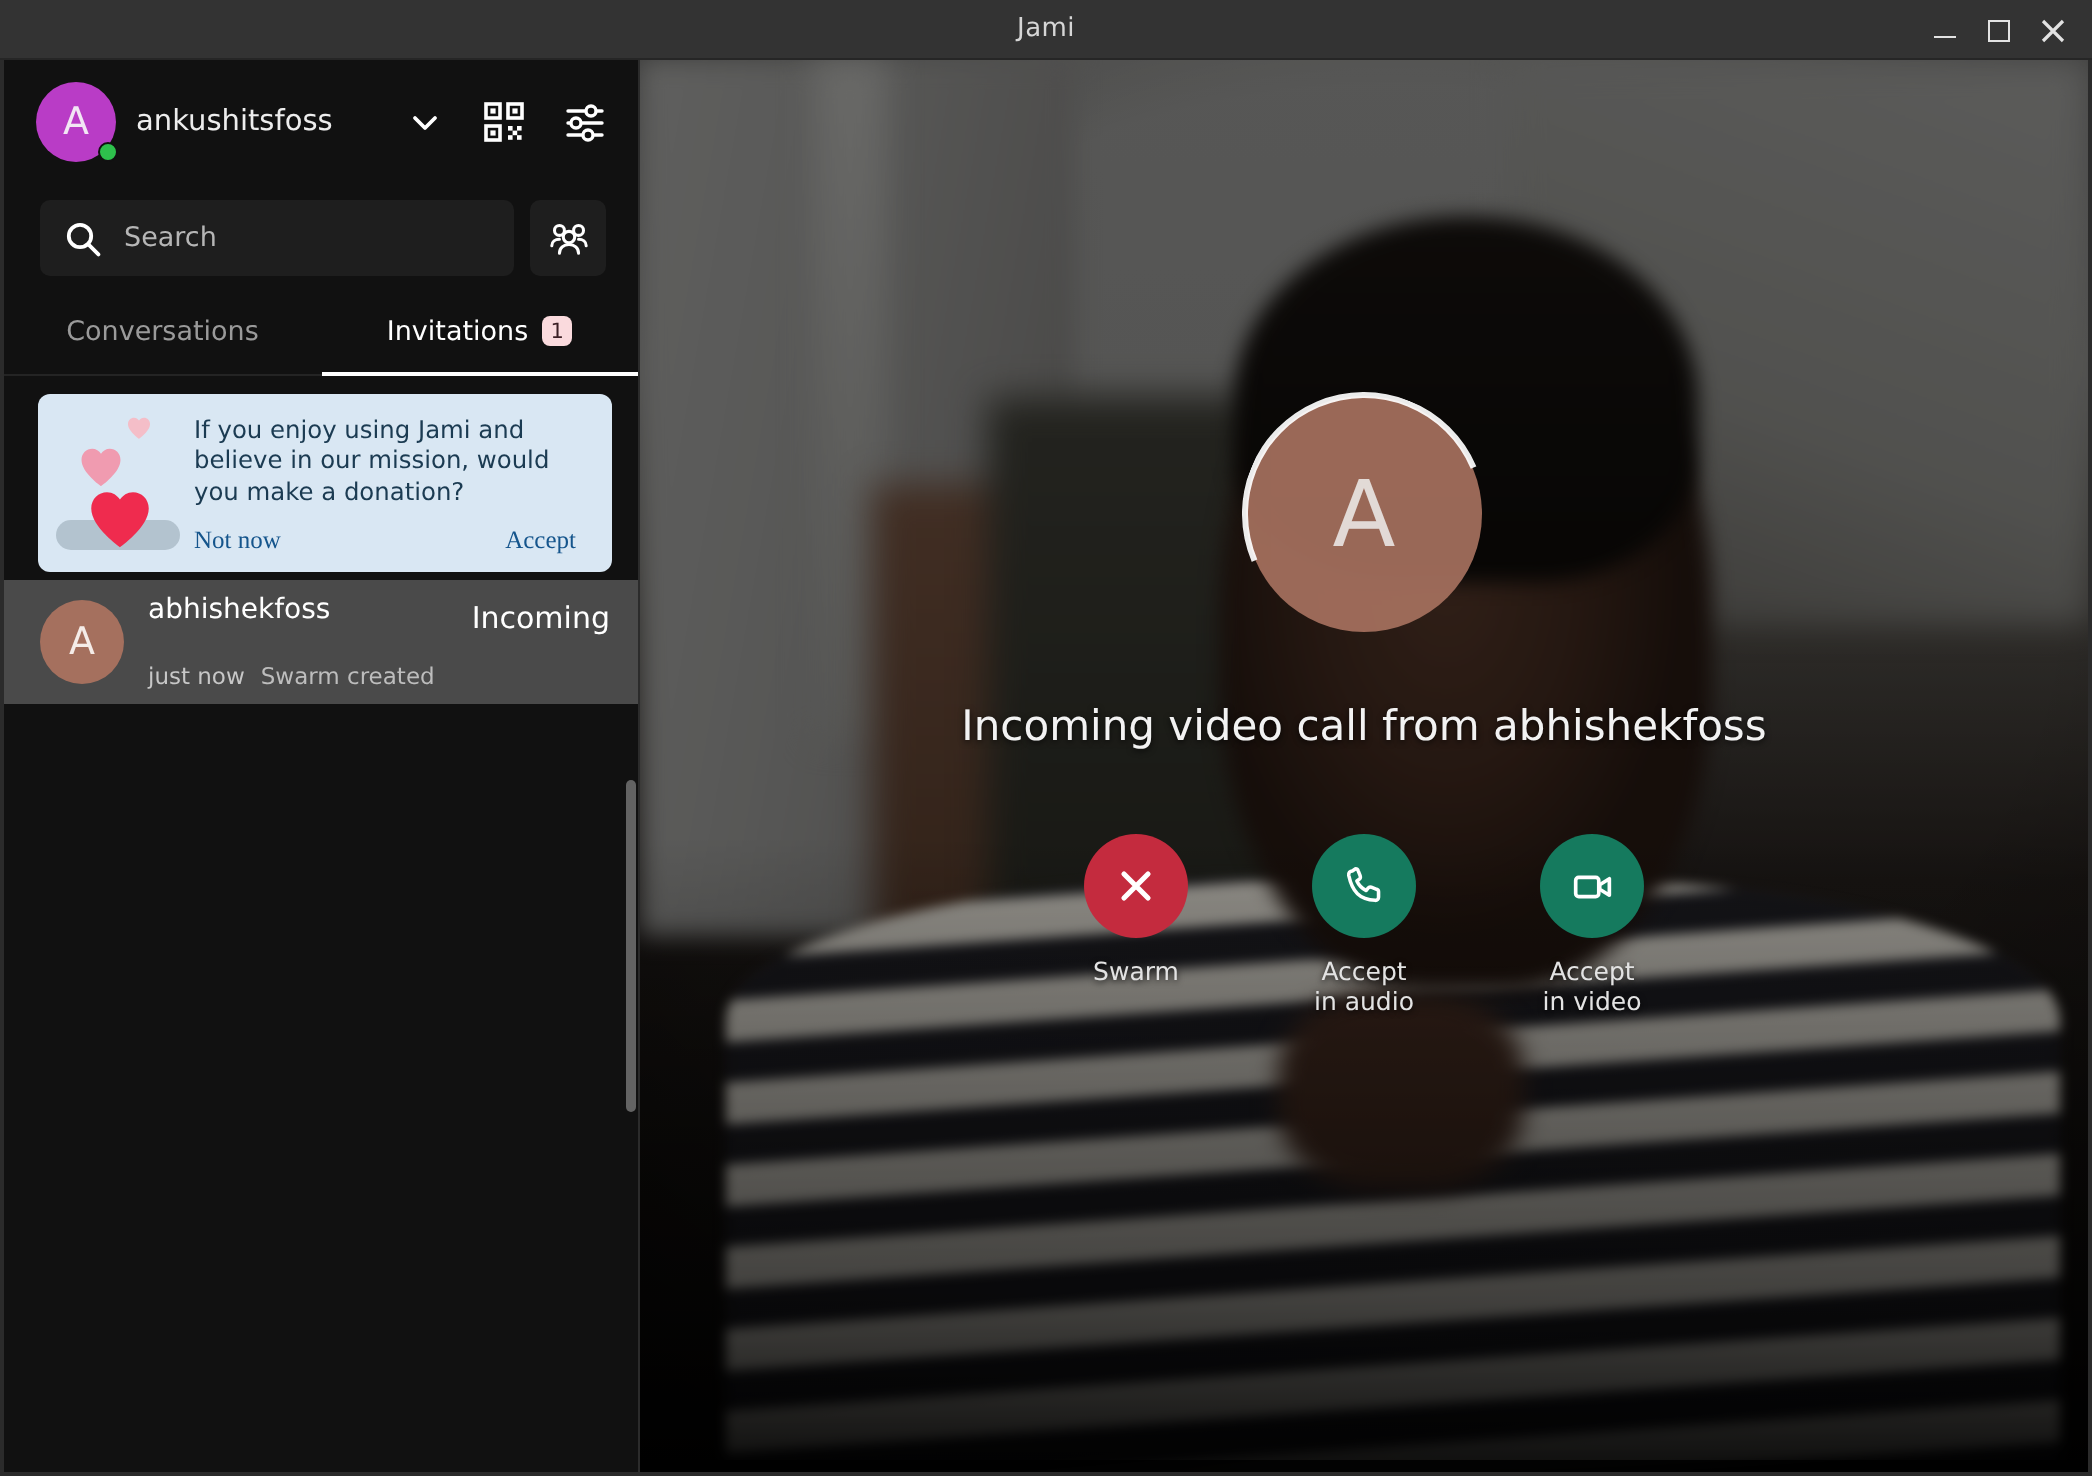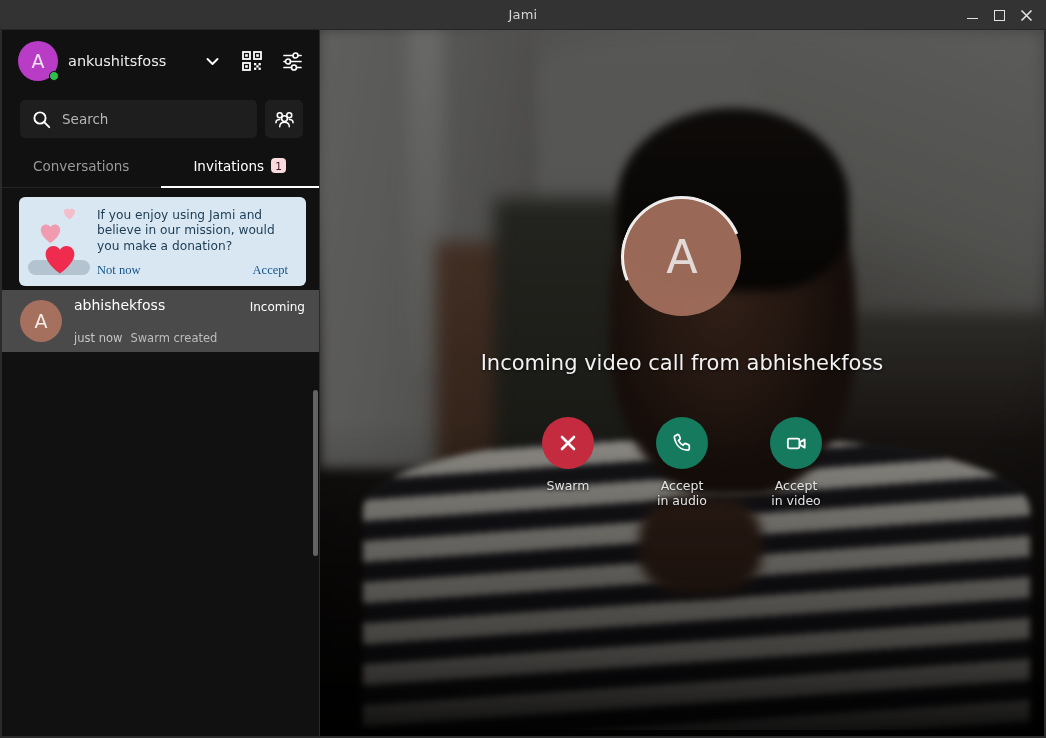--- a/index.html
+++ b/index.html
@@ -169,21 +169,21 @@
   }
   .avatar-contact {
     width:42px; height:42px; flex:0 0 42px; border-radius:50%;
     background:#a5705e; display:flex; align-items:center; justify-content:center;
     color:#f5ece8; font-size:19px;
   }
   .invite-mid { flex:1; display:flex; flex-direction:column; gap:18px; min-width:0;}
   .invite-name { color:#ffffff; font-size:14px; }
   .invite-sub { display:flex; gap:8px; color:#c7c7c7; font-size:11.5px; }
   .invite-sub .muted { color:#bdbdbd; }
-  .invite-state { color:#ffffff; font-size:12px; align-self:flex-start; margin-top:10px; }
+  .invite-state { color:#ffffff; font-size:15px; align-self:flex-start; margin-top:10px; }
 
   .side-scrollbar {
     position:absolute; right:1px; top:0; width:5px; height:100%;
   }
   .side-scroll-thumb {
     position:absolute; right:0; top:202px; width:5px; height:166px;
     background:#636363; border-radius:3px;
   }
 
   

